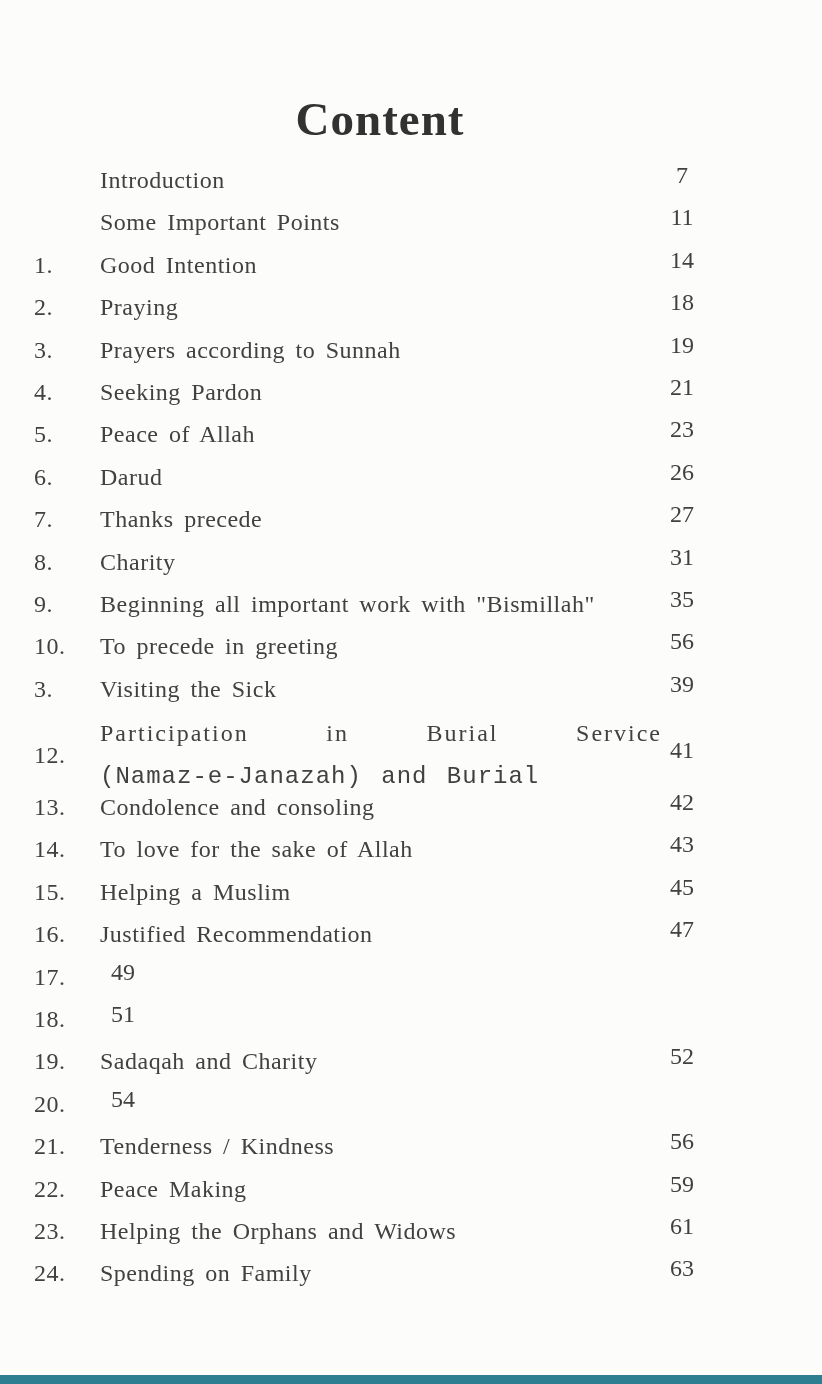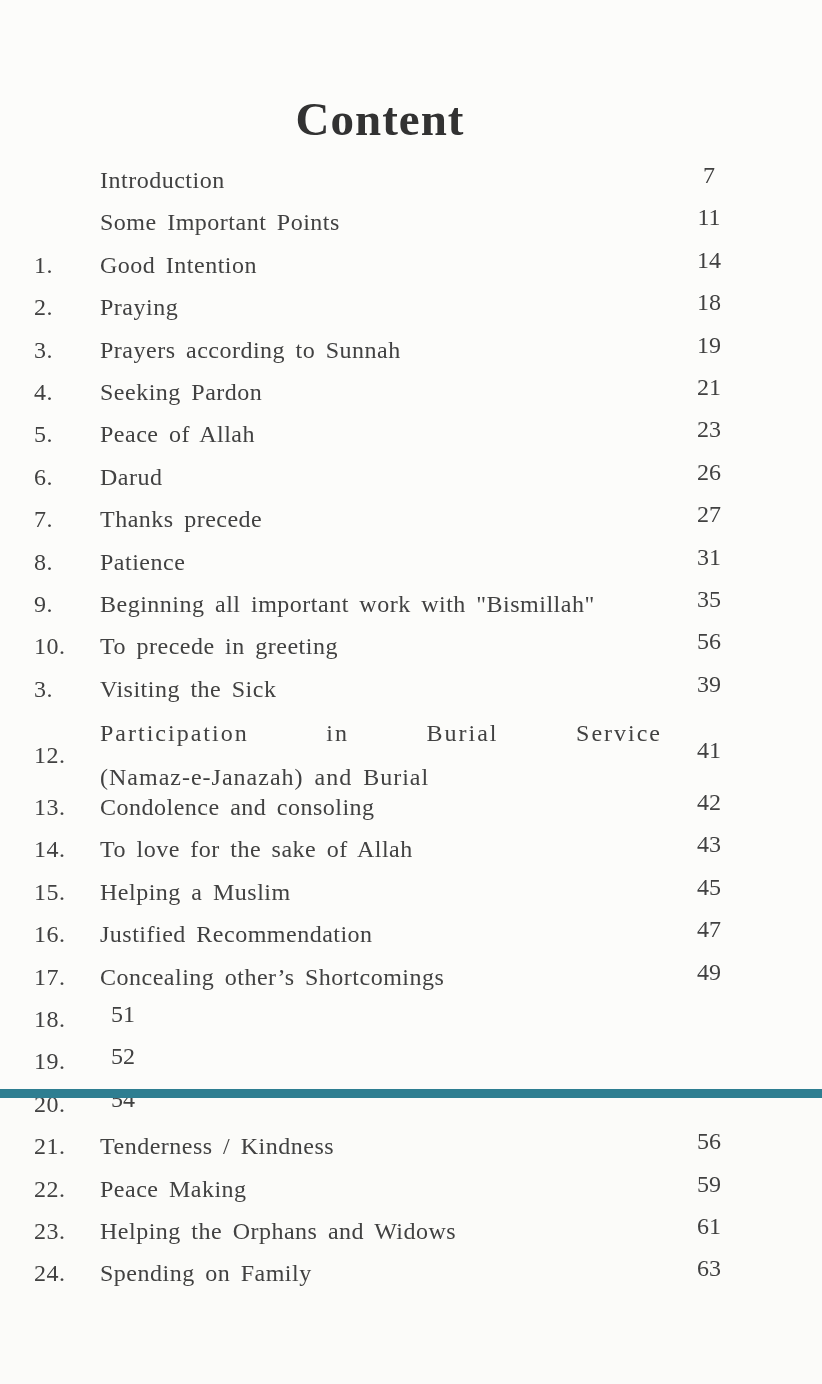--- a/index.html
+++ b/index.html
@@ -4,56 +4,56 @@
 <style>
   html, body { margin: 0; padding: 0; }
   body {
     width: 822px; height: 1384px;
     background: #fbfbf9;
     font-family: "Liberation Serif", "DejaVu Serif", serif;
     overflow: hidden;
   }
   .page {
     position: relative;
-    width: 822px; height: 1098px;
+    width: 822px; height: 1384px;
     background: #fcfcfa;
     color: #414141;
   }
   .title {
     position: absolute;
     top: 92px; left: 0; width: 760px;
     text-align: center;
     font-size: 47px;
     font-weight: bold;
     letter-spacing: 1px;
     color: #323232;
   }
   .toc {
     position: absolute;
     top: 166px; left: 0; right: 0;
   }
   .row {
     display: flex;
     align-items: flex-start;
     height: 42.4px;
-    padding-right: 90px;
+    padding-right: 117px;
     font-size: 24px;
     line-height: 28px;
     word-spacing: 4px;
     letter-spacing: 0.5px;
   }
   .row.two-line { height: 76px; align-items: center; }
   .num {
     flex: 0 0 100px;
     box-sizing: border-box;
     padding-left: 34px;
   }
   .label { flex: 1; min-width: 0; }
   .l1, .l2 { display: block; }
-  .l2 { margin-top: 16px; letter-spacing: 1px; }
+  .l2 { margin-top: 16px; letter-spacing: 1px; font-family: Liberation Mono, monospace; }
   .justify .l1 {
     width: 562px;
     text-align: justify;
     text-align-last: justify;
     letter-spacing: 2px;
   }
   .page-num {
     flex: 0 0 46px;
     text-align: center;
     position: relative;
@@ -131,21 +131,21 @@
       <div class="row">
         <span class="num">7.</span>
         <span class="label">
           <span class="l1">Thanks precede</span>
         </span>
         <span class="page-num">27</span>
       </div>
       <div class="row">
         <span class="num">8.</span>
         <span class="label">
-          <span class="l1">Patience</span>
+          <span class="l1">Charity</span>
         </span>
         <span class="page-num">31</span>
       </div>
       <div class="row">
         <span class="num">9.</span>
         <span class="label">
           <span class="l1">Beginning all important work with "Bismillah"</span>
         </span>
         <span class="page-num">35</span>
       </div>
@@ -194,31 +194,31 @@
       </div>
       <div class="row">
         <span class="num">16.</span>
         <span class="label">
           <span class="l1">Justified Recommendation</span>
         </span>
         <span class="page-num">47</span>
       </div>
       <div class="row">
         <span class="num">17.</span>
-        <span class="label">
-          <span class="l1">Concealing other’s Shortcomings</span>
-        </span>
         <span class="page-num">49</span>
       </div>
       <div class="row">
         <span class="num">18.</span>
         <span class="page-num">51</span>
       </div>
       <div class="row">
         <span class="num">19.</span>
+        <span class="label">
+          <span class="l1">Sadaqah and Charity</span>
+        </span>
         <span class="page-num">52</span>
       </div>
       <div class="row">
         <span class="num">20.</span>
         <span class="page-num">54</span>
       </div>
       <div class="row">
         <span class="num">21.</span>
         <span class="label">
           <span class="l1">Tenderness / Kindness</span>

